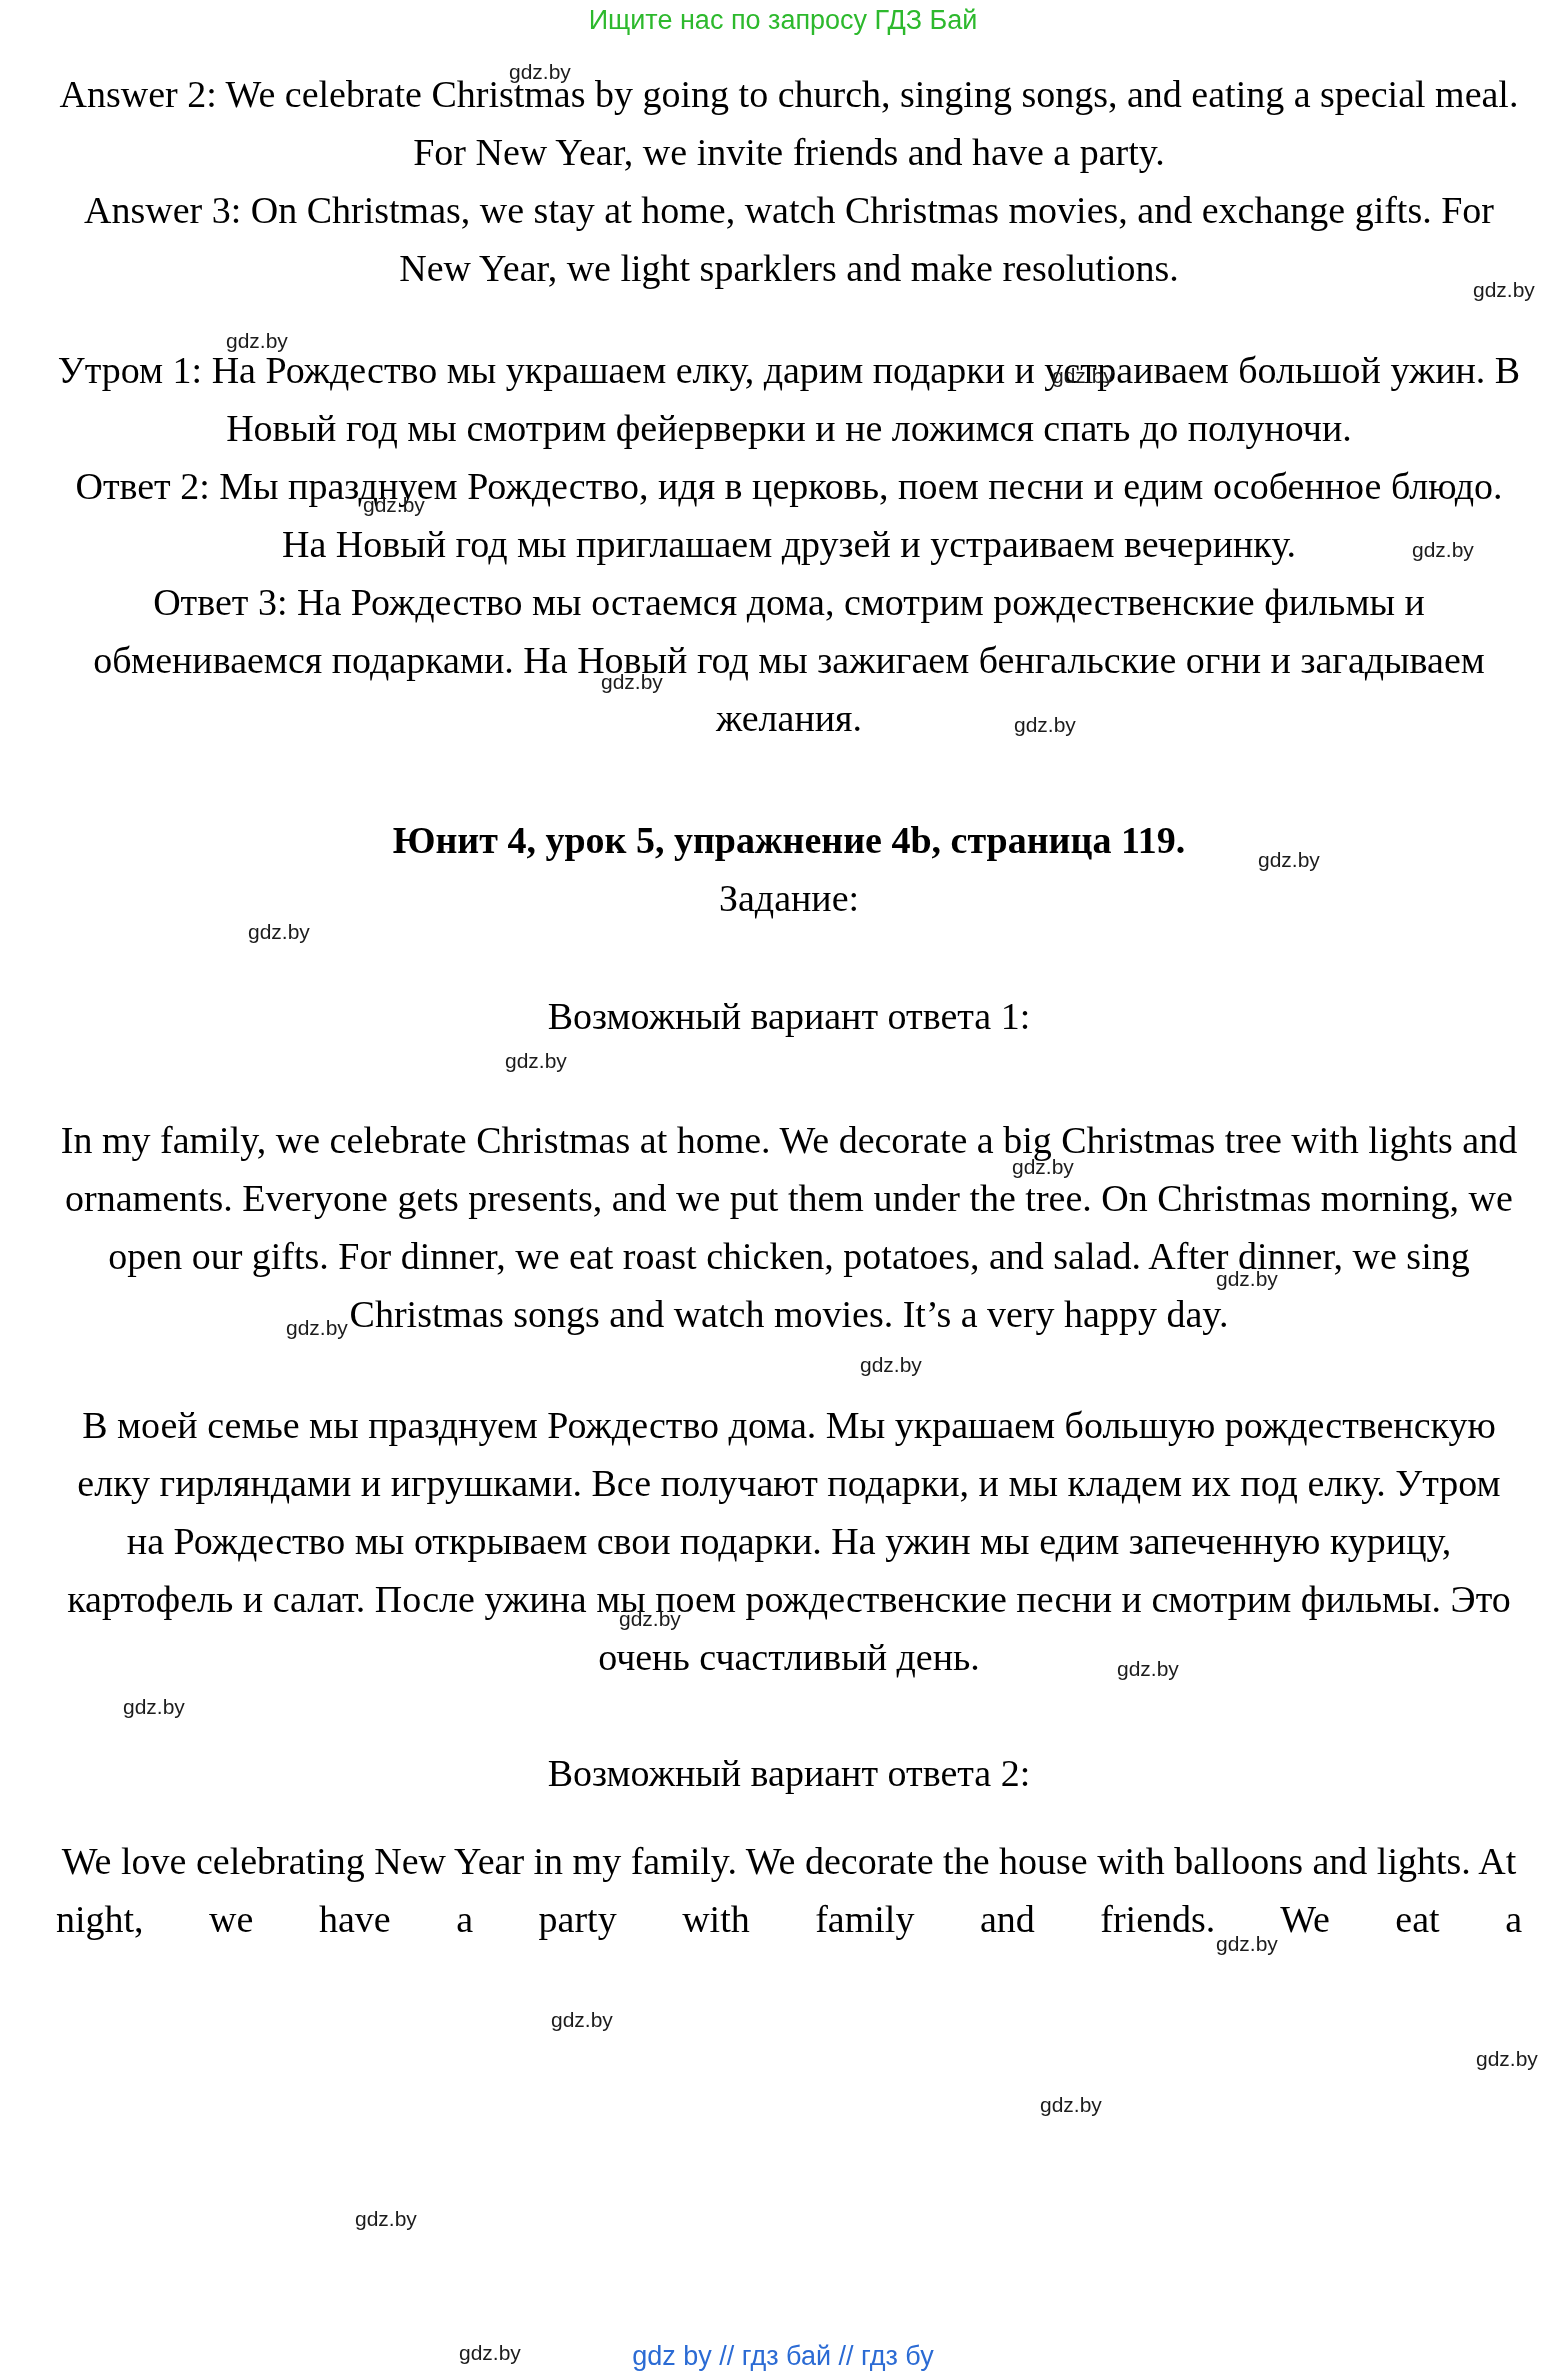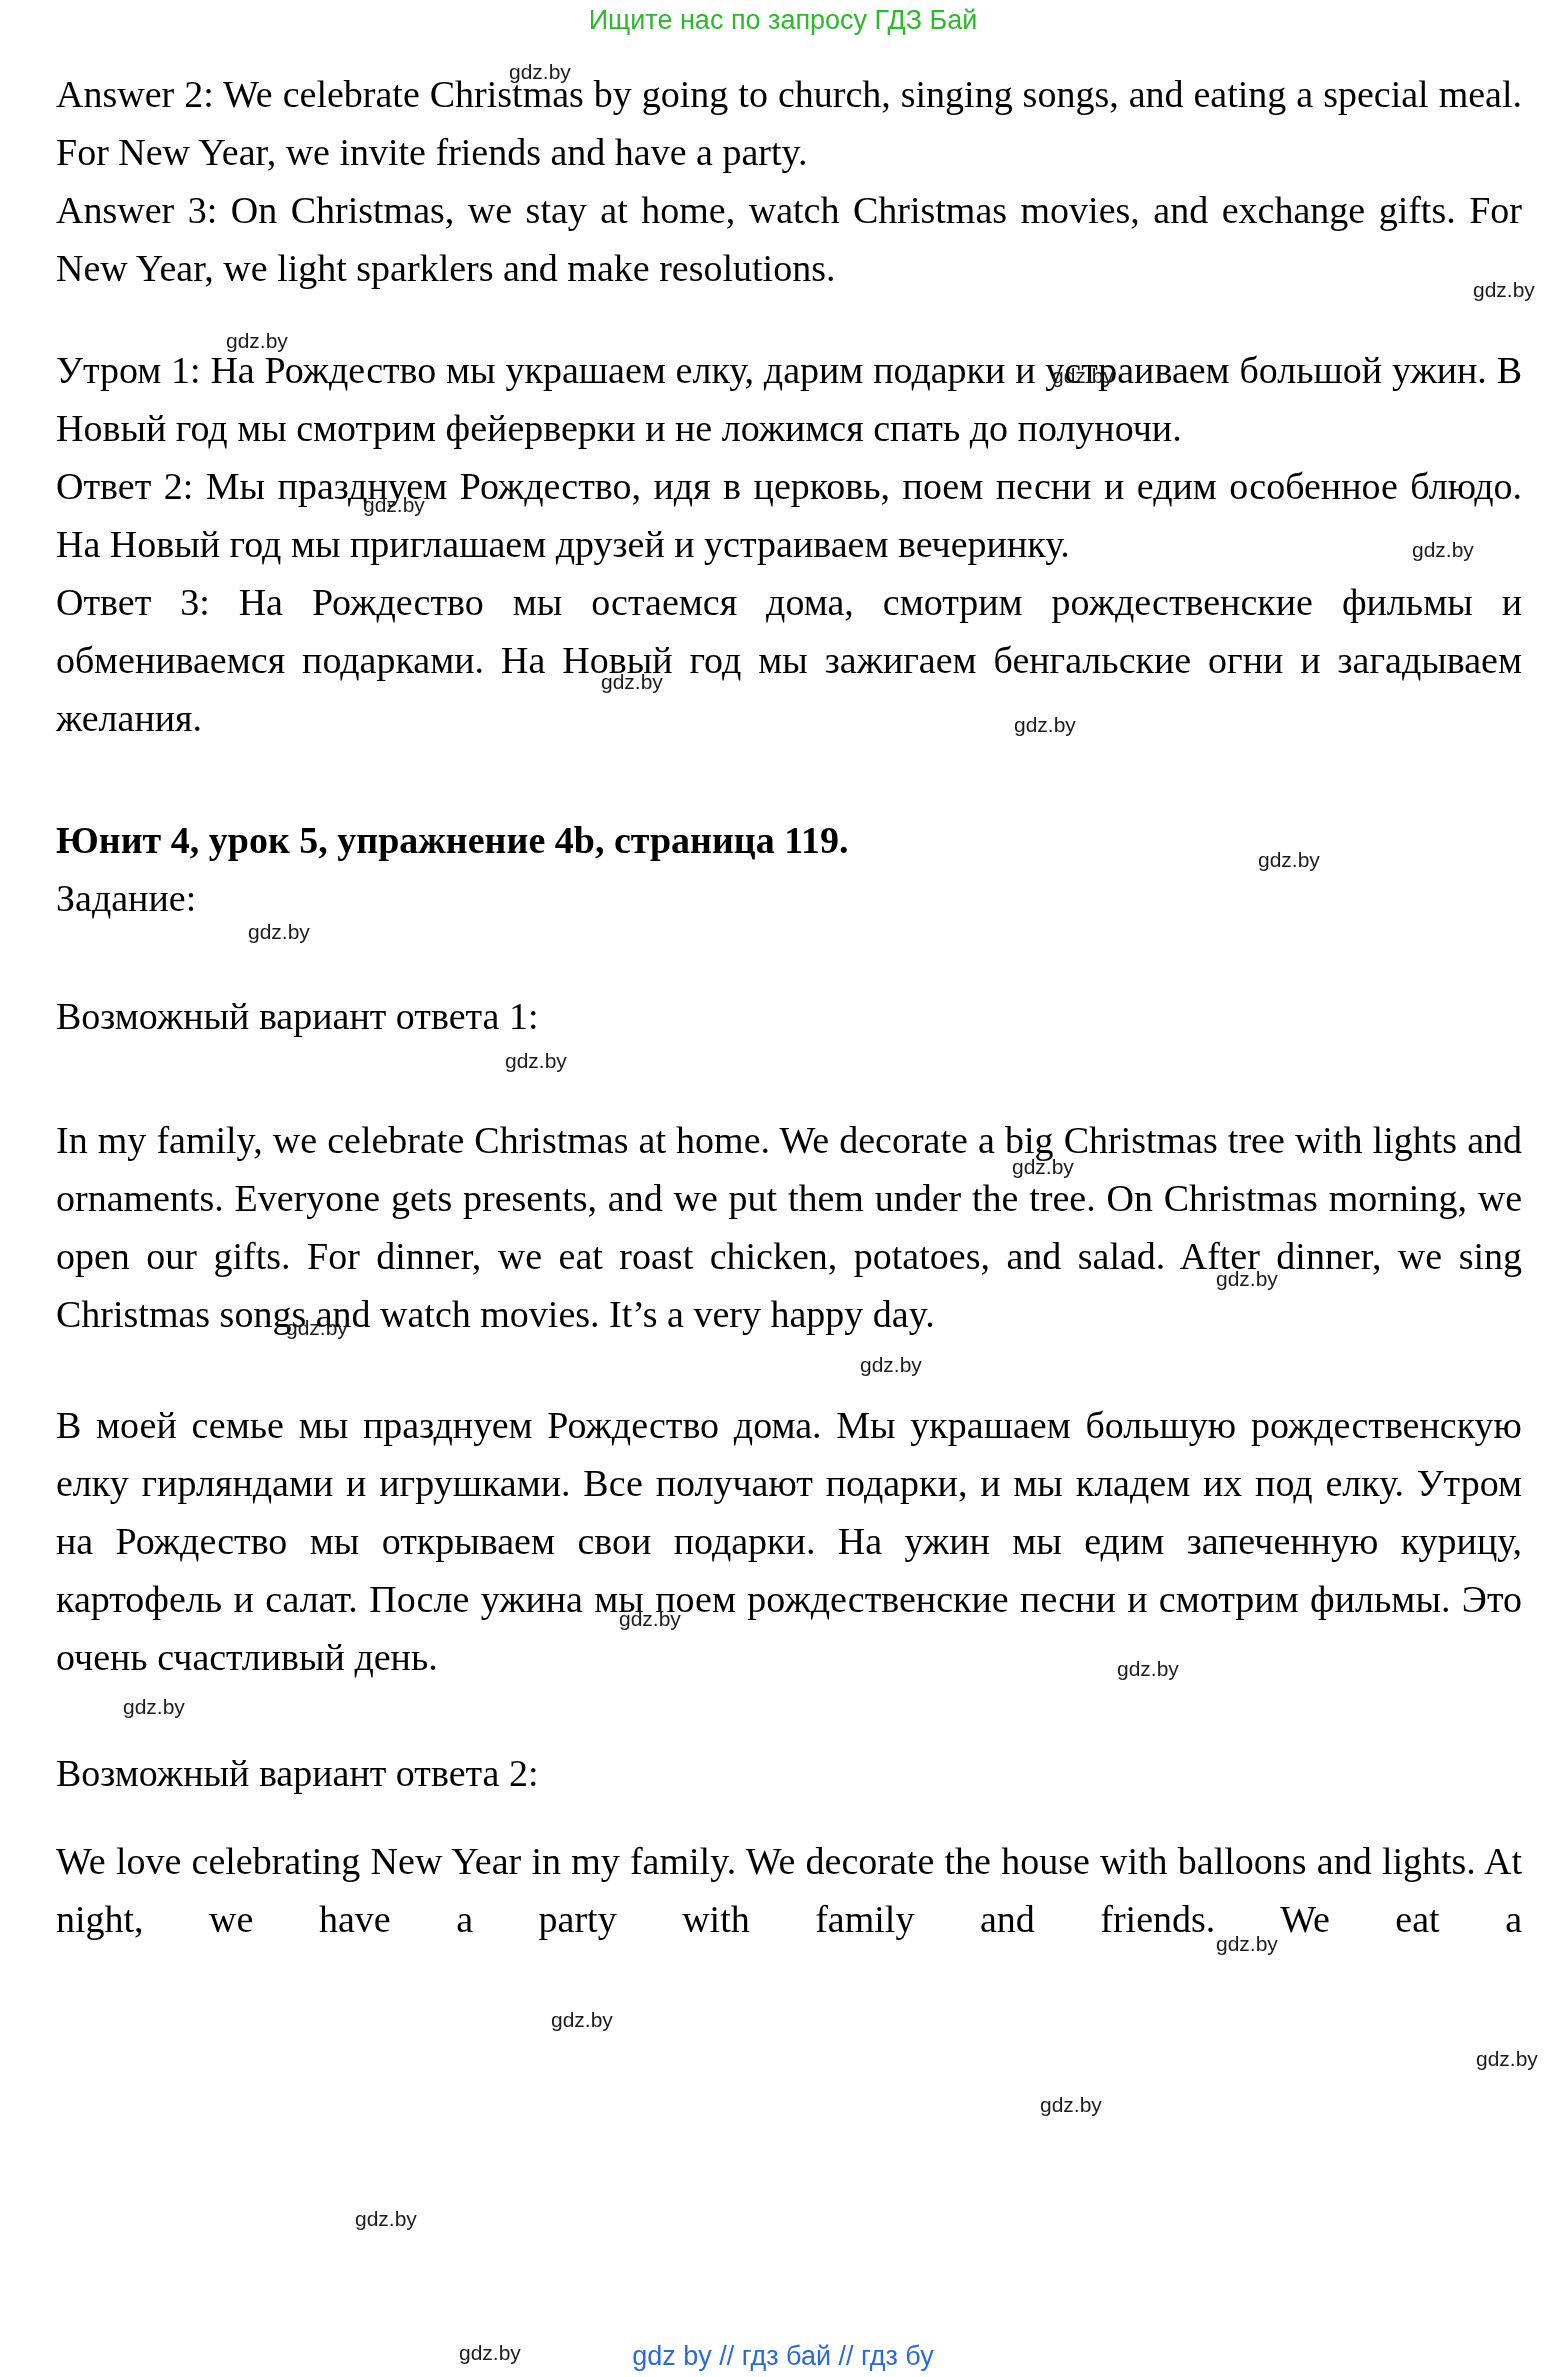--- a/index.html
+++ b/index.html
@@ -29,20 +29,21 @@
     color: #2db92d;
   }
   .content {
     padding: 29px 44px 0 56px;
     font-size: 38px;
     line-height: 58px;
     text-align: justify;
   }
   .content p {
     margin: 0;
+    text-align: center;
   }
   p.mt-answers   { margin-top: 44px; }
   p.heading      { margin-top: 64px; font-weight: bold; }
   p.mt-variant1  { margin-top: 60px; }
   p.mt-para-en1  { margin-top: 66px; }
   p.mt-para-ru1  { margin-top: 53px; }
   p.mt-variant2  { margin-top: 58px; }
   p.mt-para-en2  { margin-top: 30px; text-align-last: justify; }
   .label-line {
     text-align: left;

